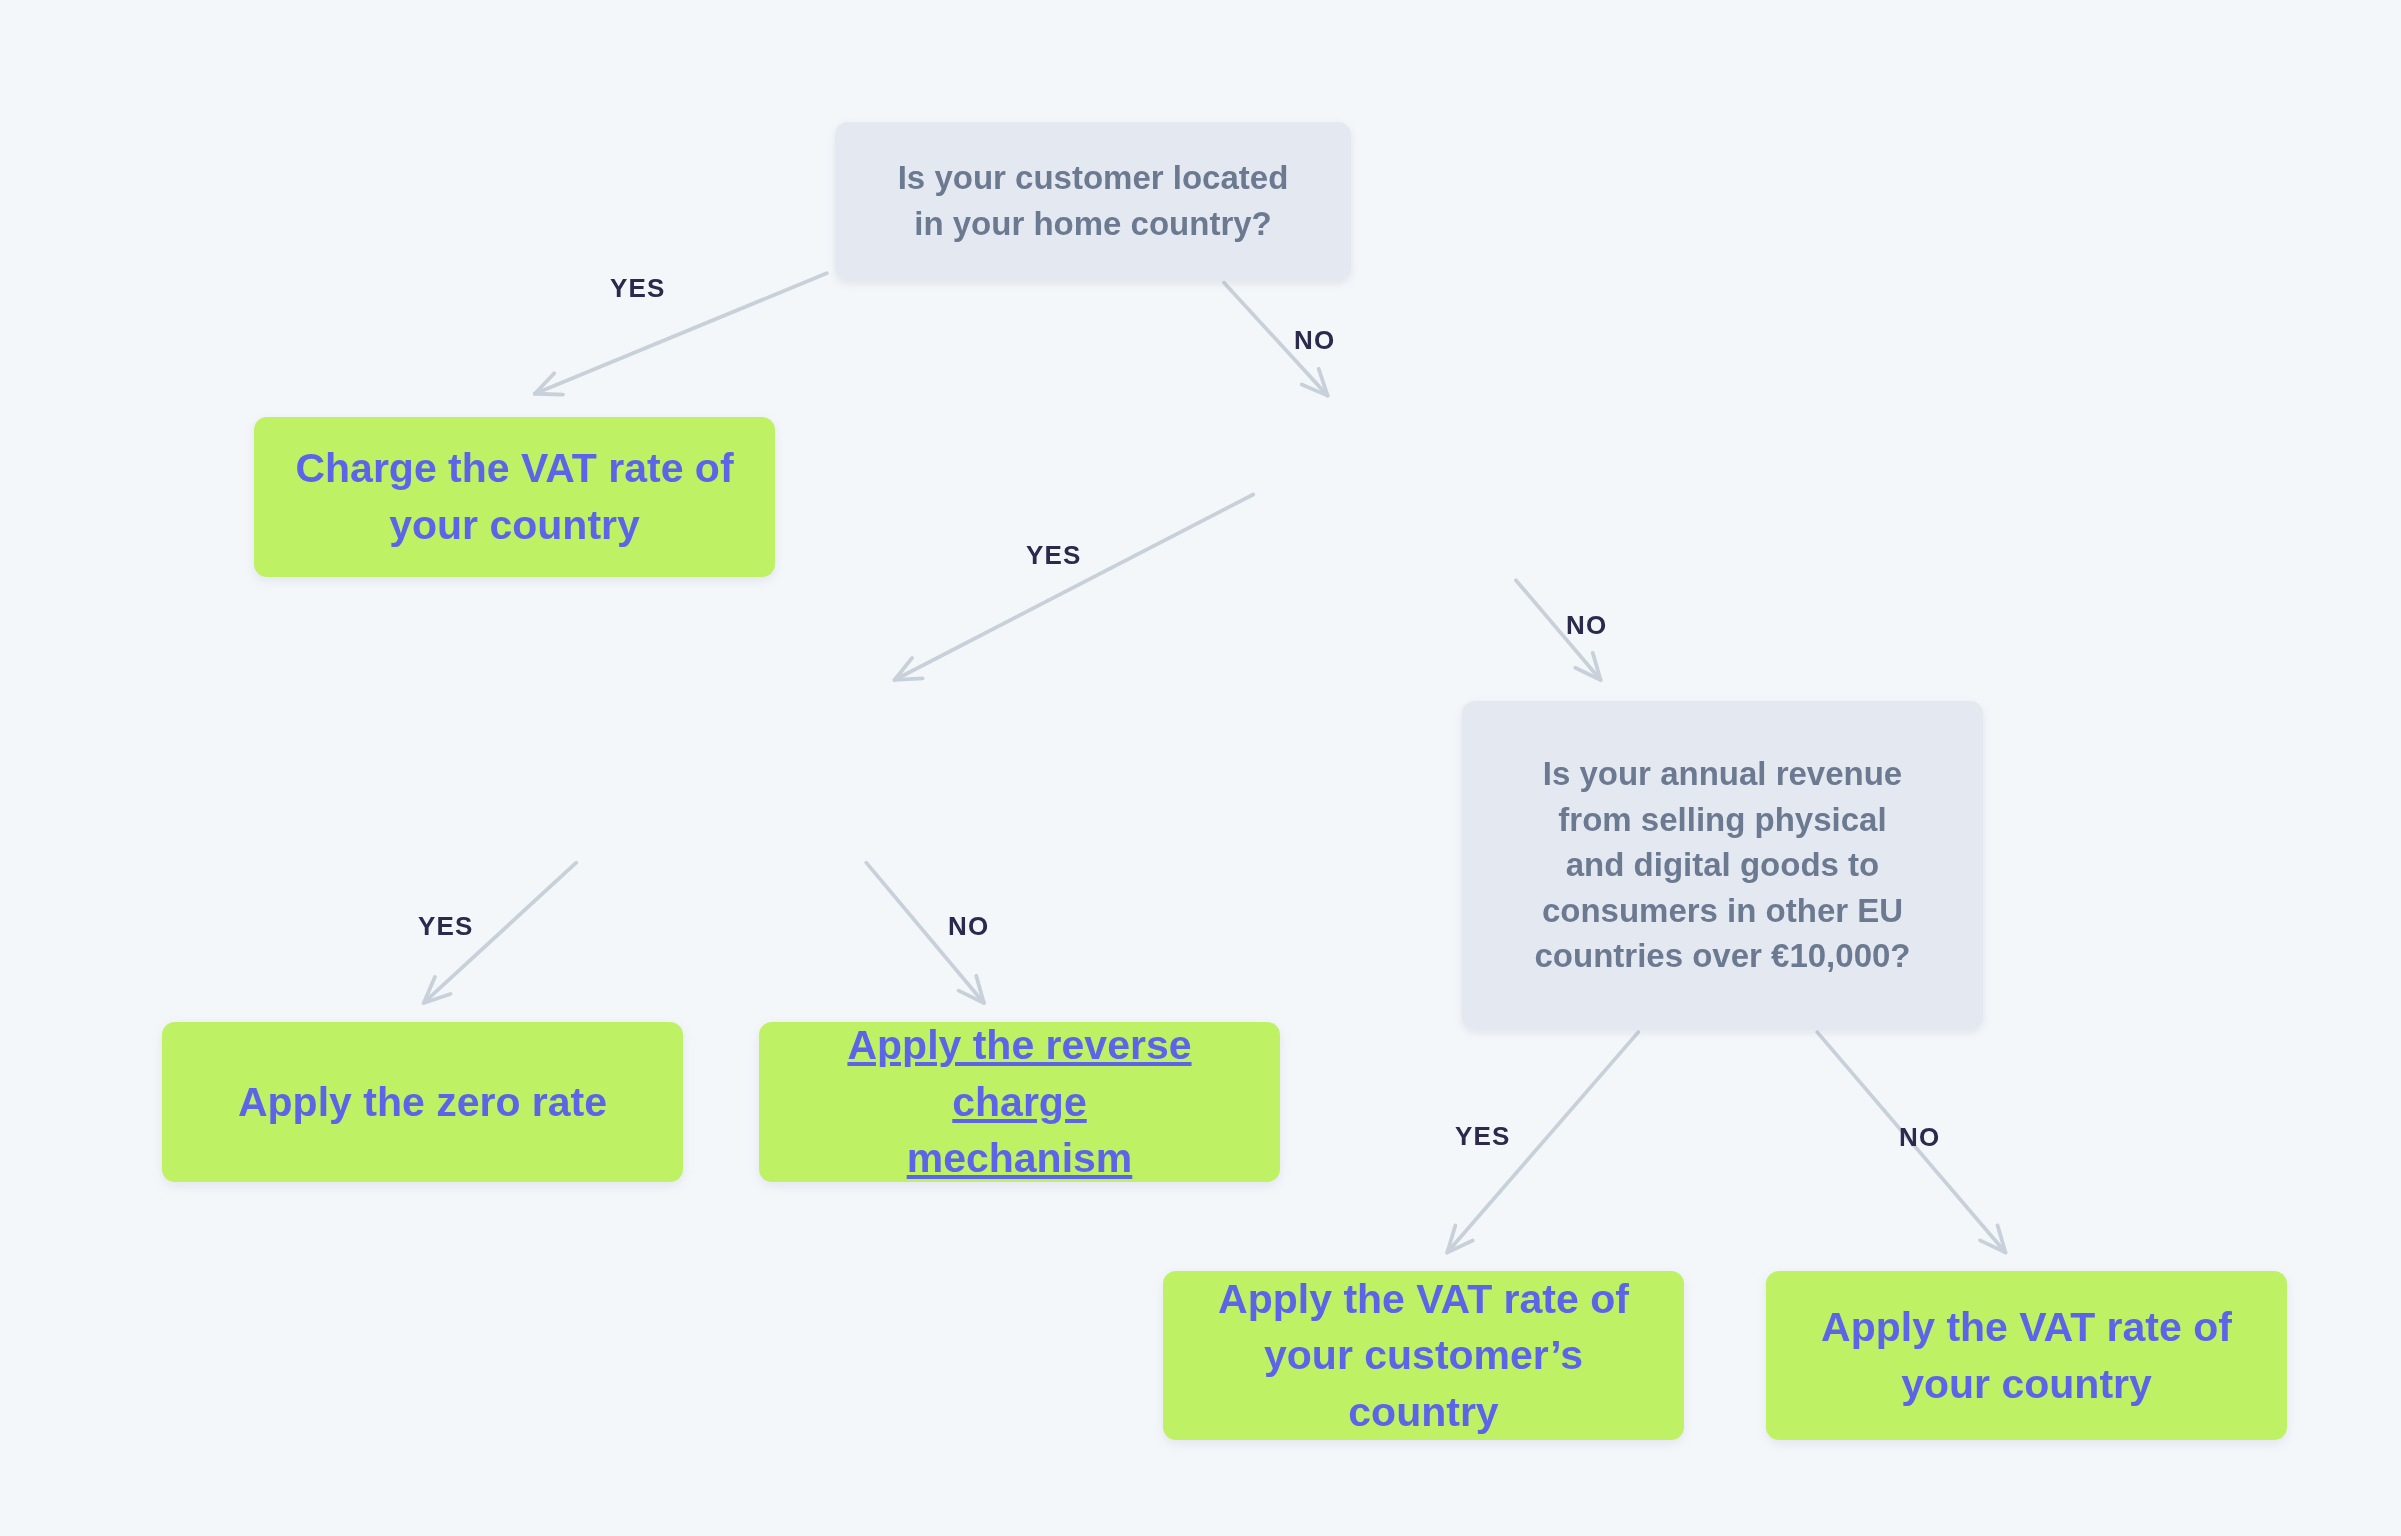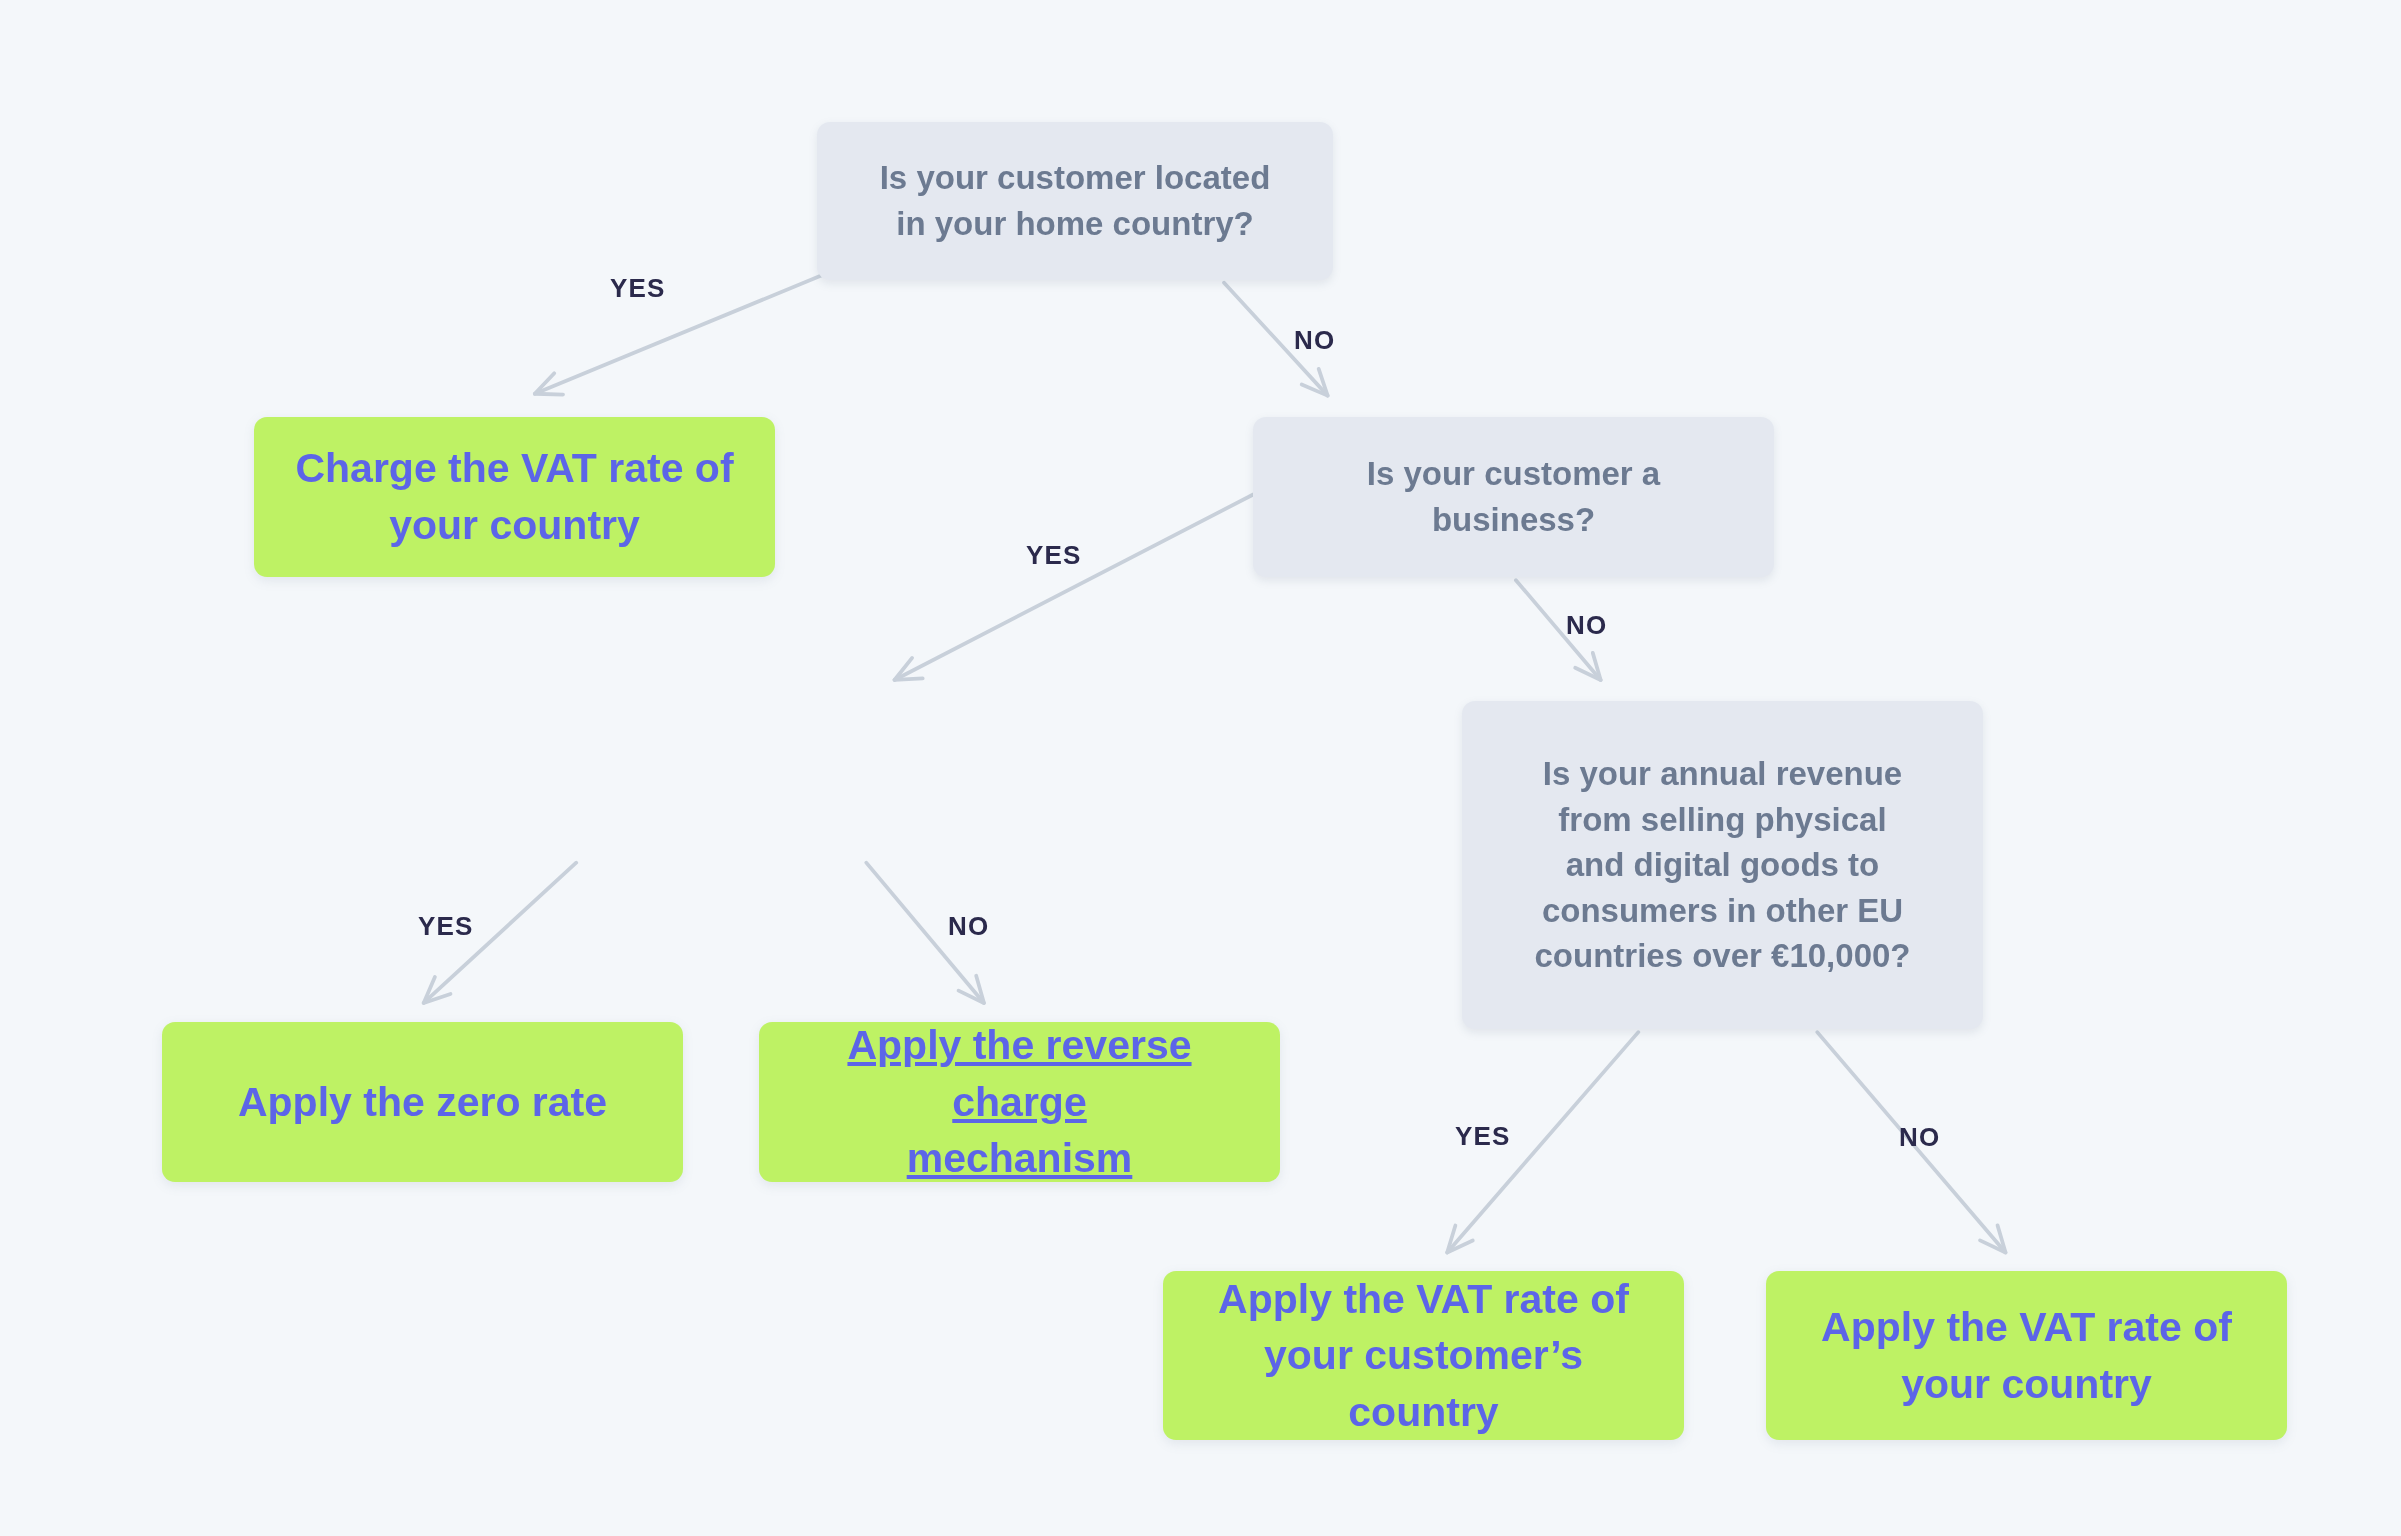--- a/index.html
+++ b/index.html
@@ -104,31 +104,27 @@
       </g>
     </svg>
 <div class="edge-label" style="left: 610px; top: 273px;">YES</div>
     <div class="edge-label" style="left: 1294px; top: 325px;">NO</div>
     <div class="edge-label" style="left: 1026px; top: 540px;">YES</div>
     <div class="edge-label" style="left: 1566px; top: 610px;">NO</div>
     <div class="edge-label" style="left: 418px; top: 911px;">YES</div>
     <div class="edge-label" style="left: 948px; top: 911px;">NO</div>
     <div class="edge-label" style="left: 1455px; top: 1121px;">YES</div>
     <div class="edge-label" style="left: 1899px; top: 1122px;">NO</div>
-    <div class="node question" style="left: 817px; top: 122px; width: 516px; height: 158px;">
+    <div class="node question" style="left: 835px; top: 122px; width: 516px; height: 158px;">
       <span class="node-text">Is your customer located
 in your home country?</span>
     </div>
     <div class="node outcome" style="left: 254px; top: 417px; width: 521px; height: 160px;">
       <span class="node-text">Charge the VAT rate of
 your country</span>
-    </div>
-    <div class="node question" style="left: 1253px; top: 417px; width: 521px; height: 160px;">
-      <span class="node-text">Is your customer a
-business?</span>
     </div>
     <div class="node question" style="left: 1462px; top: 701px; width: 521px; height: 328px;">
       <span class="node-text">Is your annual revenue
 from selling physical
 and digital goods to
 consumers in other EU
 countries over €10,000?</span>
     </div>
     <div class="node outcome" style="left: 162px; top: 1022px; width: 521px; height: 160px;">
       <span class="node-text">Apply the zero rate</span>

